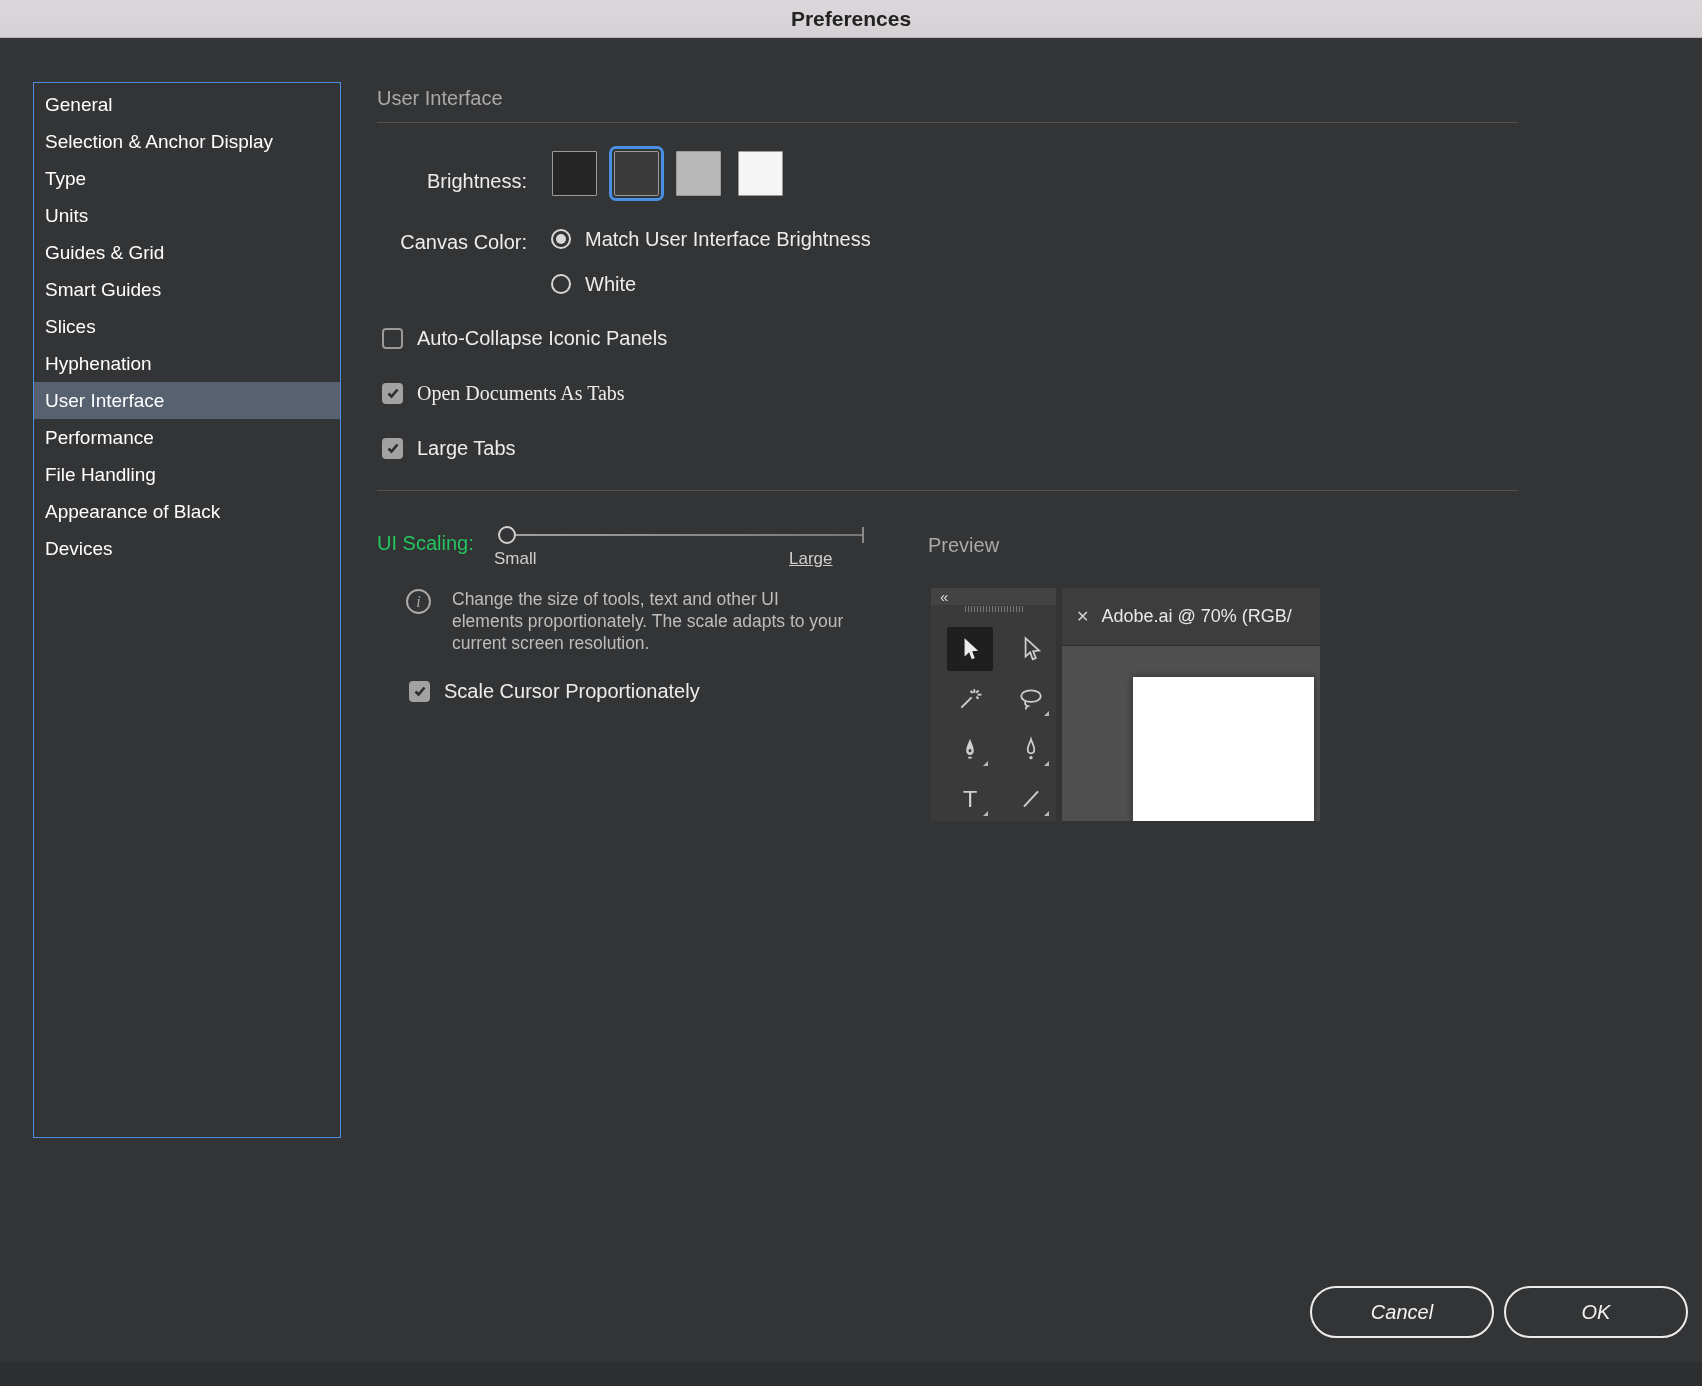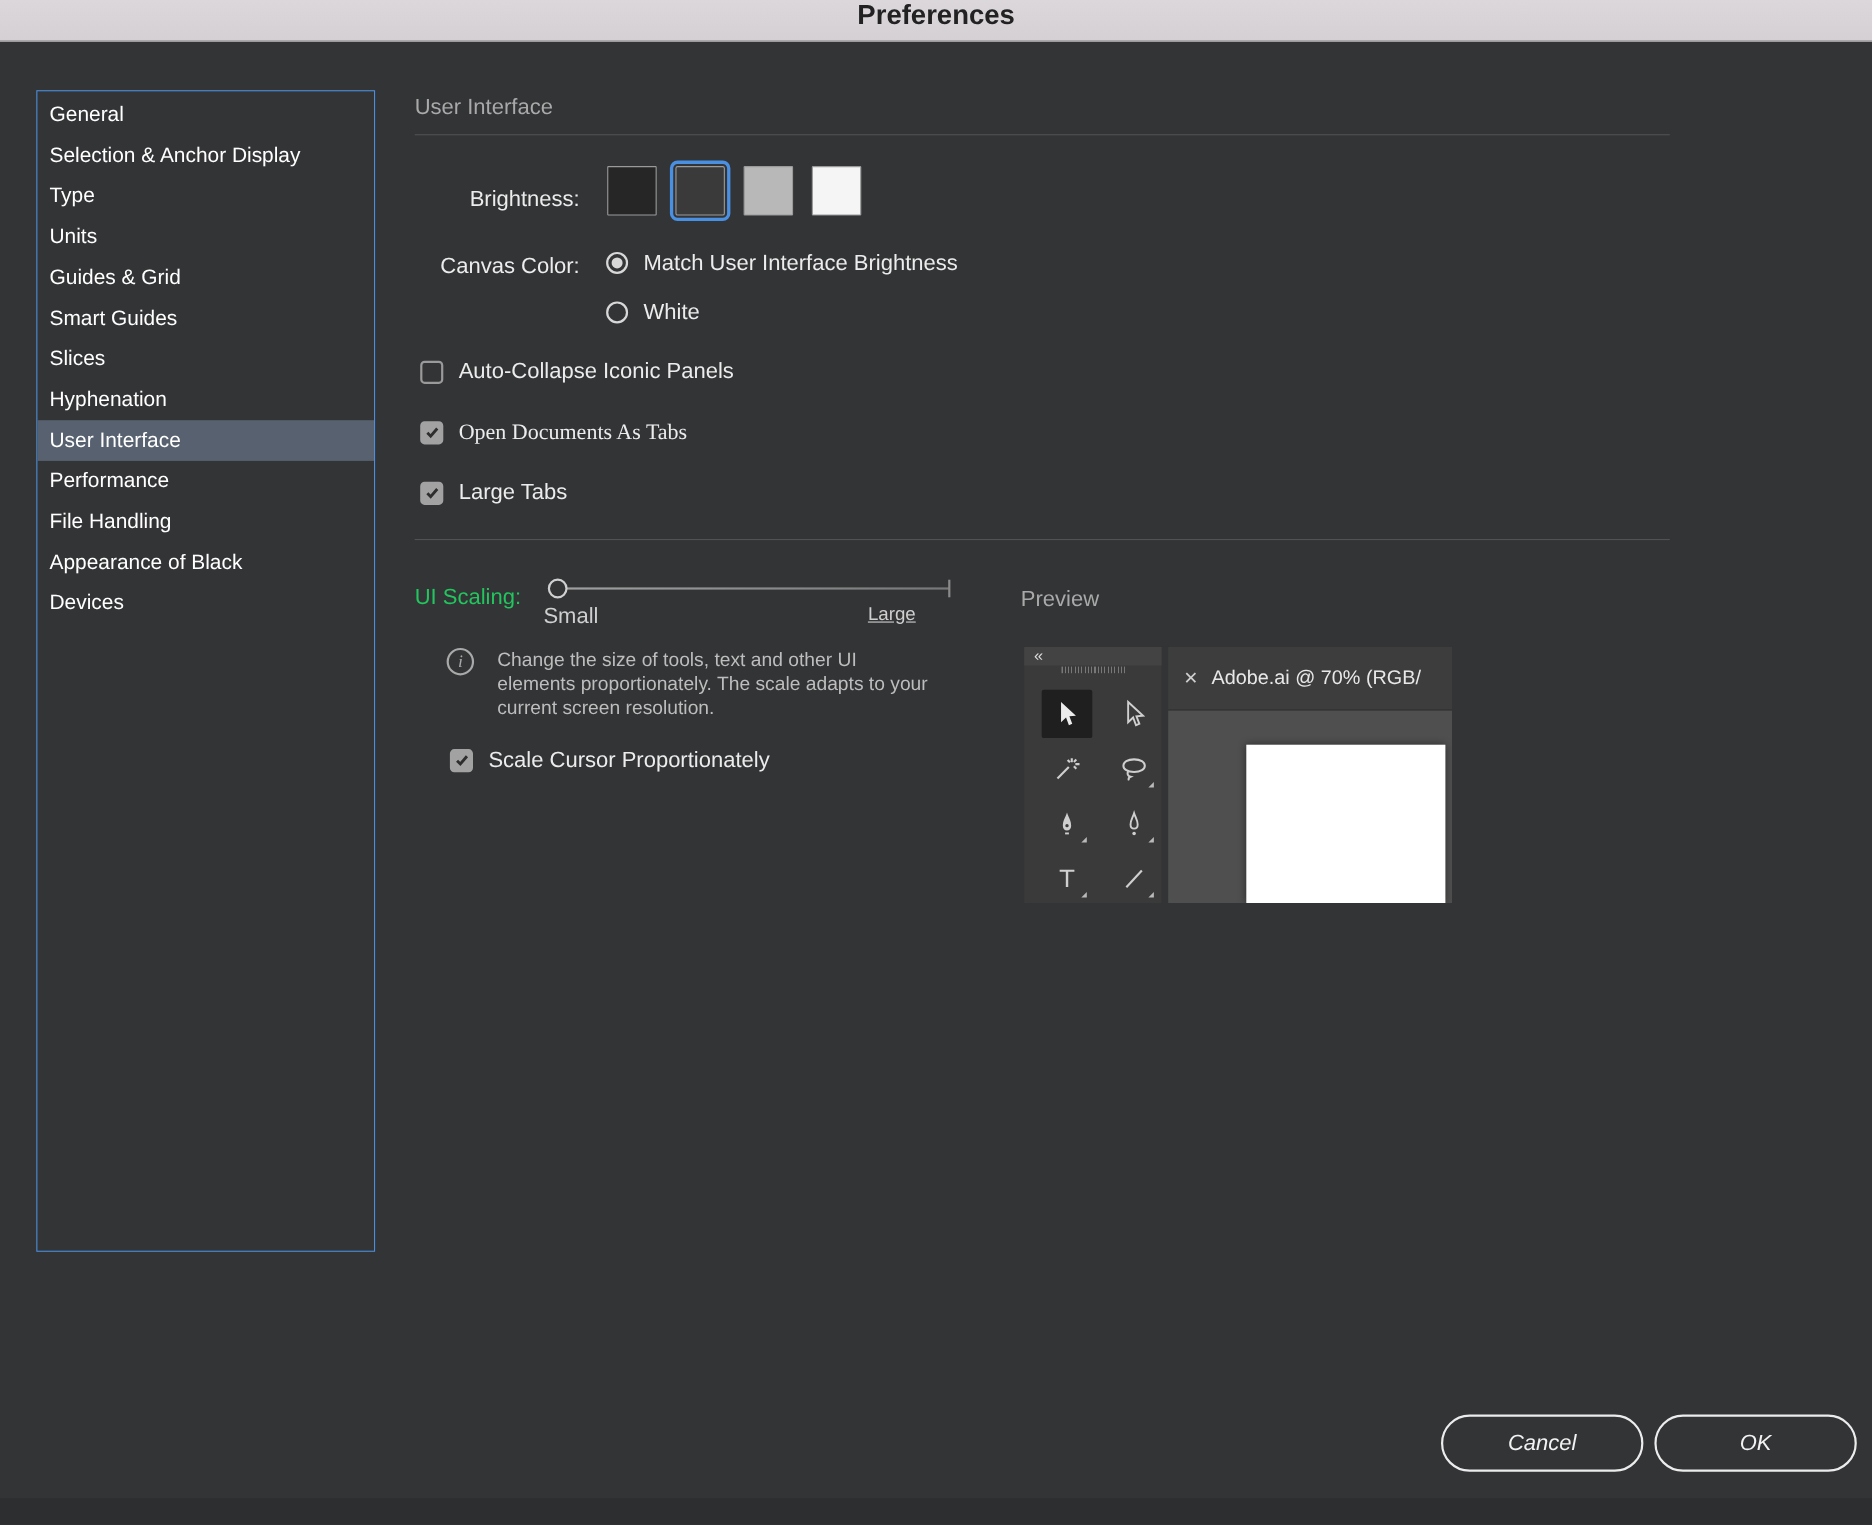--- a/index.html
+++ b/index.html
@@ -10,22 +10,22 @@
     color:#ececec;
     position:relative;
     overflow:hidden;
   }
 
   
   #titlebar {
     position:absolute; left:0; top:0; width:1702px; height:38px;
     background:linear-gradient(#dbd7db,#d4d0d4);
     border-bottom:1px solid #b9b5b9;
-    display:flex; align-items:flex-start; justify-content:center;
-    font-size:25px; font-weight:bold; color:#222;
+    display:flex; align-items:center; justify-content:center;
+    font-size:21px; font-weight:bold; color:#222;
   }
 
   
   #sidebar {
     position:absolute; left:33px; top:82px; width:308px; height:1056px;
     border:1px solid #4a8edd; background:#333436; padding-top:3px;
   }
   .sidebar-item {
     height:37px; line-height:37px; padding-left:11px;
     font-size:19px; color:#ffffff; white-space:nowrap; cursor:default;
@@ -64,21 +64,21 @@
   }
   .checkbox.checked { background:#a2a2a2; border-color:#a2a2a2; }
   .check-label { font-size:20px; color:#ececec; }
 
   
   #ui-scaling-label { position:absolute; left:377px; top:532px; font-size:20px; color:#22c55e; }
   #slider { position:absolute; left:498px; top:524px; width:375px; height:30px; }
   #slider-track { position:absolute; left:10px; right:10px; top:10px; height:2px; background:linear-gradient(90deg,#a0a0a0,#777); }
   #slider-knob { position:absolute; left:0; top:2px; width:18px; height:18px; border-radius:50%; border:2px solid #d0d0d0; background:#333436; }
   #slider-end-tick { position:absolute; right:9px; top:3px; width:2px; height:16px; background:#8a8a8a; }
-  #slider-min { position:absolute; left:494px; top:549px; font-size:20px; color:#cfcfcf; }
+  #slider-min { position:absolute; left:494px; top:549px; font-size:17px; color:#cfcfcf; }
   #slider-max { position:absolute; left:789px; top:549px; font-size:17px; color:#cfcfcf;text-decoration:underline; }
 
   
   #info-icon {
     position:absolute; left:406px; top:589px; width:25px; height:25px; border-radius:50%;
     border:2px solid #a9a9a9; color:#a9a9a9; display:flex; align-items:center; justify-content:center;
     font-family:"Liberation Serif","DejaVu Serif",serif; font-style:italic; font-size:16px;
   }
   #info-text { position:absolute; left:452px; top:588px; width:400px; font-size:17.5px; line-height:22px; color:#bdbdbd; }
 

